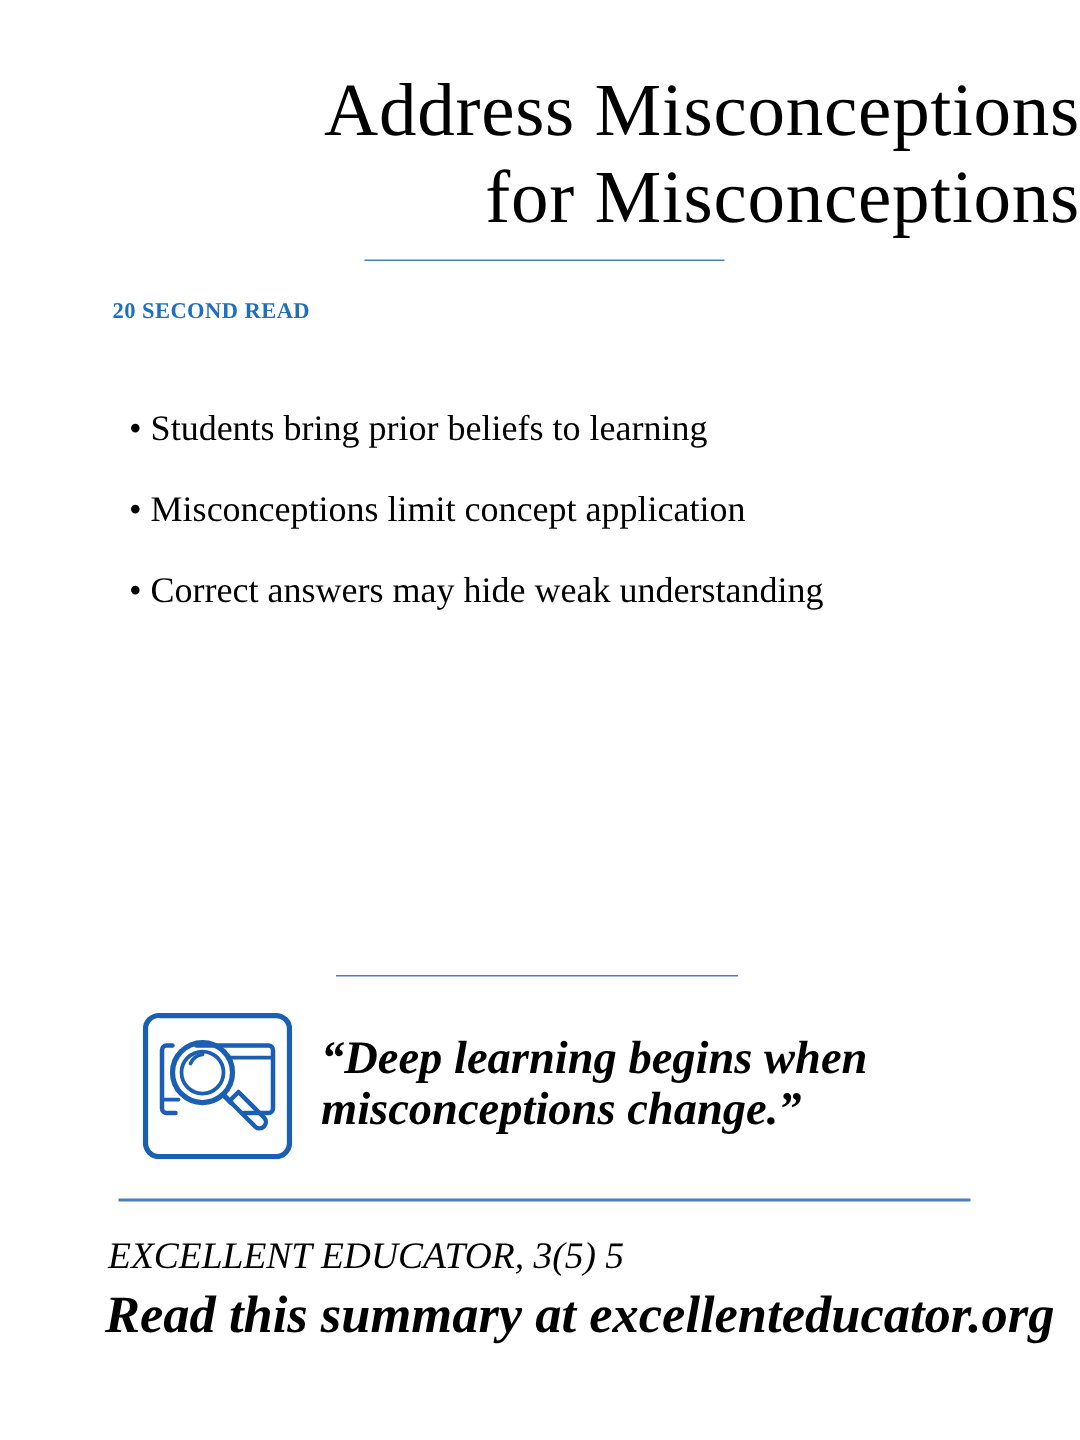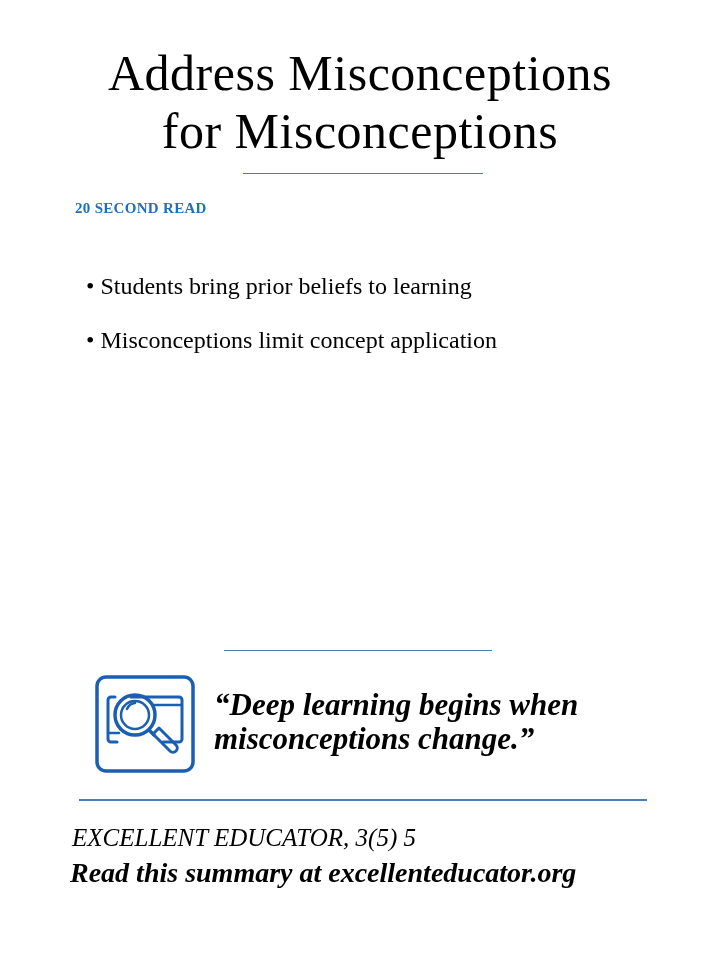--- a/index.html
+++ b/index.html
@@ -1,47 +1,48 @@
 <!DOCTYPE html>
 <html><head>
   <meta charset="utf-8">
   <style>
     html, body { margin: 0; padding: 0; background: #ffffff; }
     body { width: 720px; height: 960px; position: relative; overflow: hidden;
            font-family: "Liberation Serif", "DejaVu Serif", serif; color: #000; }
-    .title { position: absolute; left: 0; width: 720px; top: 44px; text-align: center;
+    .title { position: absolute; left: 0; width: 720px; top: 44px; text-align: right;
              font-size: 50px; line-height: 58px; font-weight: normal; letter-spacing: 0.5px; }
     .rule { position: absolute; height: 1px; background: #4a7ebb; }
     .rule-title { left: 243px; width: 240px; top: 173px; }
     .rule-list { left: 224px; width: 268px; top: 650px; }
     .rule-quote { left: 79px; width: 568px; top: 799px; height: 2px; }
     .kicker { position: absolute; left: 75px; top: 200px; font-size: 15px; font-weight: bold;
               color: #1f6fbf; letter-spacing: 0.3px; }
     .bullets { position: absolute; left: 86px; top: 264px; width: 540px; margin: 0; padding: 0; list-style: none; }
     .bullets li { font-size: 24px; line-height: 44px; margin-bottom: 10px; }
     .quote-icon { position: absolute; left: 95px; top: 675px; width: 100px; height: 98px; }
     .quote { position: absolute; left: 214px; top: 688px; width: 440px; font-size: 31px;
              line-height: 34px; font-style: italic; font-weight: bold; }
     .source { position: absolute; left: 72px; top: 824px; font-size: 25px; font-style: italic; }
-    .link { position: absolute; left: 70px; top: 857px; font-size: 28px; font-style: italic; font-weight: bold; }
+    .link { position: absolute; left: 70px; top: 857px; font-size: 35px; font-style: italic; font-weight: bold; }
   </style>
 </head>
 <body>
 
 <div class="title">
   <div>Address Misconceptions</div>
   <div>for Misconceptions</div>
 </div>
 <div class="rule rule-title"></div>
 
 <div class="kicker">20 SECOND READ</div>
 
 <ul class="bullets">
   <li>• Students bring prior beliefs to learning</li>
   <li>• Misconceptions limit concept application</li>
+  <li>• Correct answers may hide weak understanding</li>
 </ul>
 <div class="rule rule-list"></div>
 
 <div class="quote-icon">
   <svg width="100" height="98" viewBox="0 0 100 98" fill="none" stroke="#1a5fb4" stroke-linecap="round" stroke-linejoin="round">
     <rect x="2" y="2" width="96" height="94" rx="9" stroke-width="3.5"></rect>
     <path d="M36 22 H84 a3 3 0 0 1 3 3 V64 a3 3 0 0 1 -3 3 H68" stroke-width="3"></path>
     <path d="M22 67 H16 a3 3 0 0 1 -3 -3 V25 a3 3 0 0 1 3 -3 H20" stroke-width="3"></path>
     <line x1="58" y1="30" x2="86" y2="30" stroke-width="2.5"></line>
     <line x1="14" y1="58" x2="24" y2="58" stroke-width="2.5"></line>

